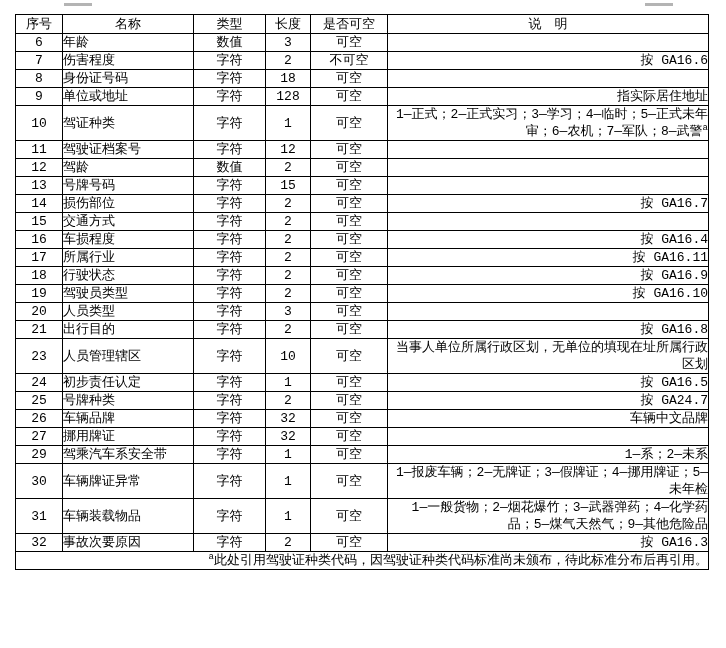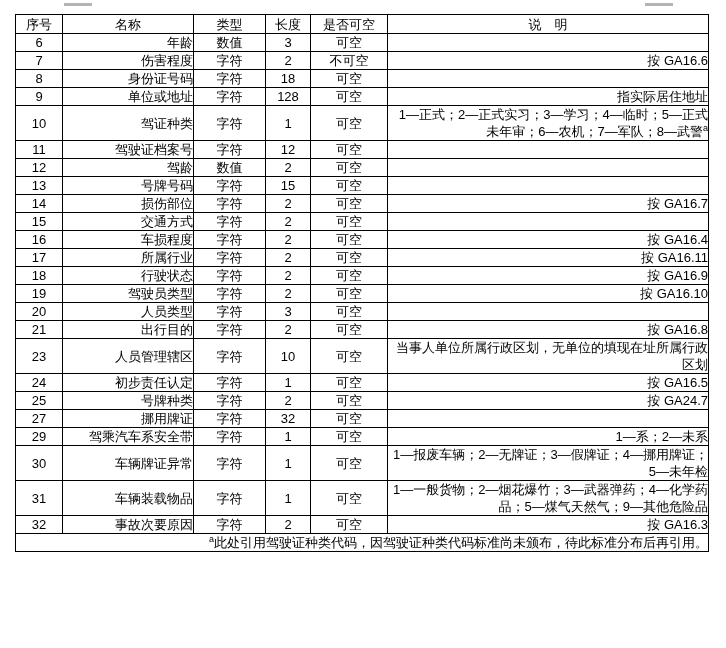--- a/index.html
+++ b/index.html
@@ -1,39 +1,39 @@
 <!DOCTYPE html>
 <html><head>
 <meta charset="utf-8">
 <style>
   html,body{margin:0;padding:0;}
   body{
     width:726px;height:648px;background:#ffffff;color:#000000;
     font-family:"Liberation Sans","DejaVu Sans",sans-serif;
     -webkit-font-smoothing:none;
   }
-  .doc{position:relative;width:726px;height:648px;overflow:hidden;}
+  .doc{position:relative;width:726px;height:648px;overflow:hidden;font-family:Liberation Mono, monospace;}
   .artifact{position:absolute;height:3px;background:#b4b4b4;}
   #a1{left:64px;top:3px;width:28px;}
   #a2{left:645px;top:3px;width:28px;}
   table.fields{
     position:absolute;left:15px;top:14px;width:693px;
     border-collapse:collapse;table-layout:fixed;
   }
   table.fields th,table.fields td{
     border:1px solid #000;
     font-size:13px;line-height:17px;
     padding:0;overflow:hidden;
     vertical-align:middle;
     word-break:break-all;
   }
   table.fields th{font-weight:normal;height:18px;text-align:center;}
   table.fields td{height:17px;}
   td.c{text-align:center;}
-  td.name{text-align:right;padding-left:7px;}
+  td.name{text-align:left;padding-left:7px;}
   td.desc{text-align:right;padding:1px 12px 1px 4px;}
   td.footnote{text-align:right;padding:2px 2px 2px 3px;height:19px;}
   sup{font-size:9px;line-height:9px;vertical-align:super;}
 </style>
 </head>
 <body>
 
 <div class="doc">
   <div class="artifact" id="a1"></div>
   <div class="artifact" id="a2"></div>
@@ -204,20 +204,28 @@
         </tr>
         <tr>
           <td class="c">25</td>
           <td class="name">号牌种类</td>
           <td class="c">字符</td>
           <td class="c">2</td>
           <td class="c">可空</td>
           <td class="desc">按 GA24.7</td>
         </tr>
         <tr>
+          <td class="c">26</td>
+          <td class="name">车辆品牌</td>
+          <td class="c">字符</td>
+          <td class="c">32</td>
+          <td class="c">可空</td>
+          <td class="desc">车辆中文品牌</td>
+        </tr>
+        <tr>
           <td class="c">27</td>
           <td class="name">挪用牌证</td>
           <td class="c">字符</td>
           <td class="c">32</td>
           <td class="c">可空</td>
           <td class="desc"></td>
         </tr>
         <tr>
           <td class="c">29</td>
           <td class="name">驾乘汽车系安全带</td>

